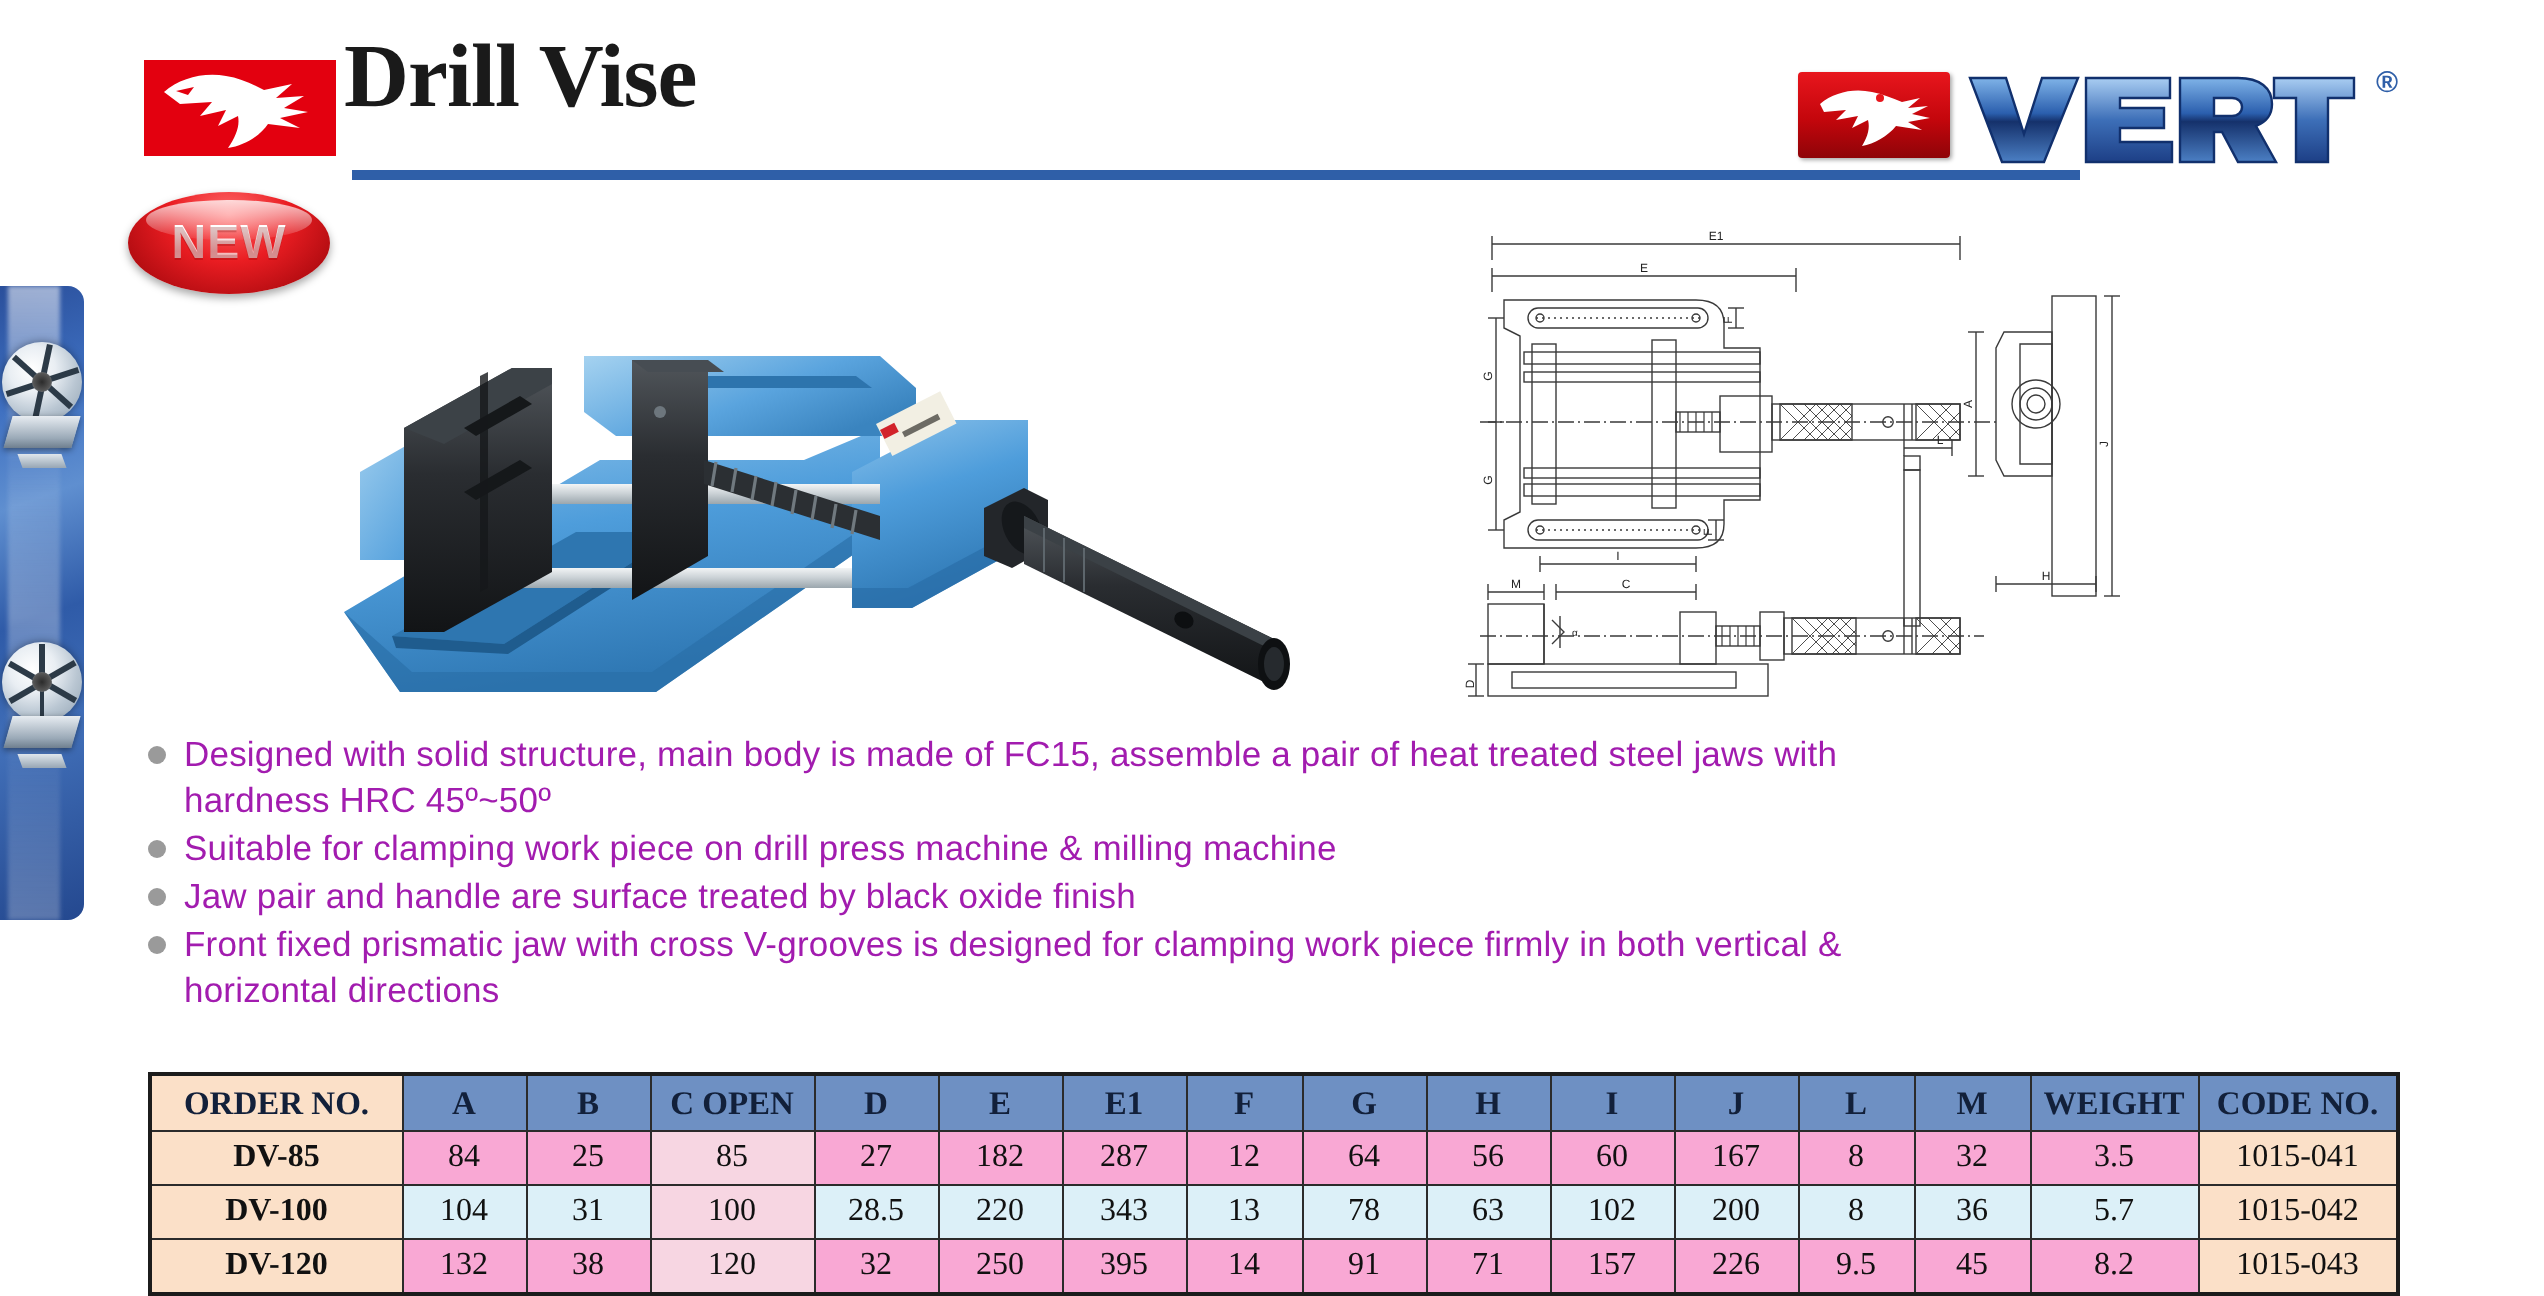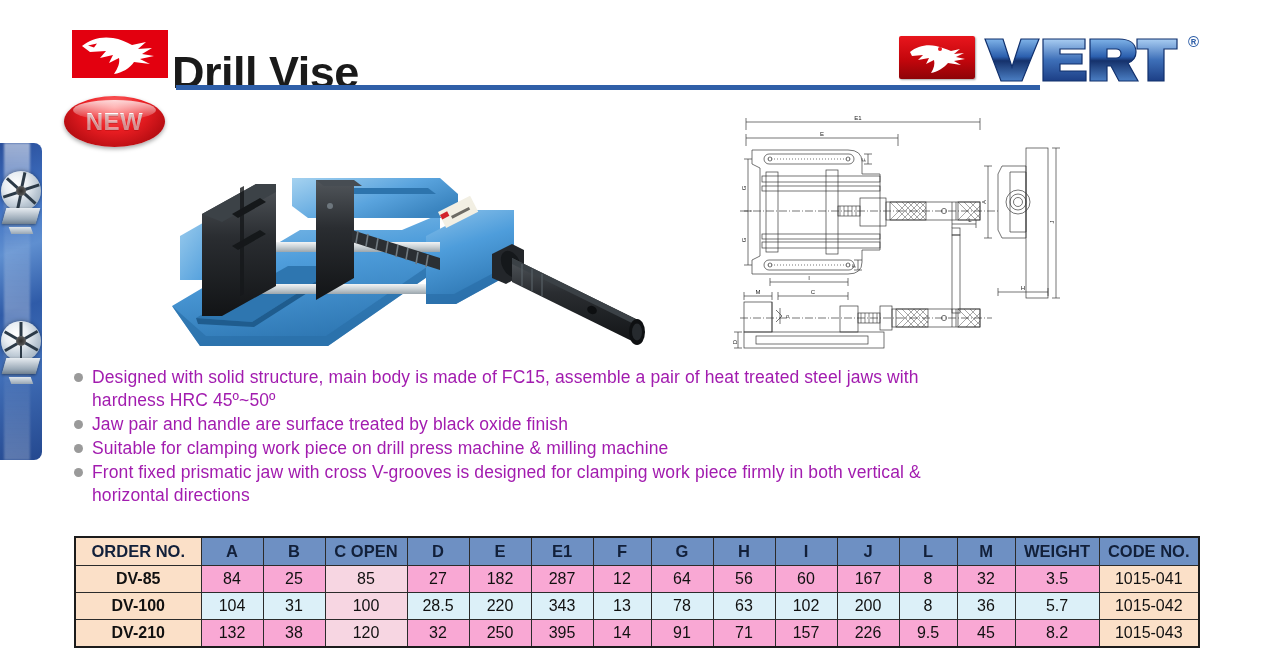--- a/index.html
+++ b/index.html
@@ -46,22 +46,22 @@
     background:linear-gradient(180deg,#dfe6ec,#97a6b4);
     transform:skewX(20deg);
   }
 
   
   .eagle-badge{
     position:absolute;left:72px;top:30px;width:96px;height:48px;background:#e3000f;
   }
   .eagle-badge svg{display:block;width:100%;height:100%;}
   .title{
-    position:absolute;left:172px;top:50px;
-    font-size:45px;font-weight:bold;color:#1a1a1a;letter-spacing:-0.5px;line-height:1;
+    position:absolute;left:172px;top:16px;
+    font-size:45px;font-weight:bold;color:#1a1a1a;letter-spacing:-0.5px;line-height:1;font-family:Liberation Serif, serif;
   }
   .title-rule{
     position:absolute;left:176px;top:85px;width:864px;height:5px;background:#2f5fa8;
   }
   .new-badge{
     position:absolute;left:64px;top:96px;width:101px;height:51px;border-radius:50%;
     background:radial-gradient(ellipse at 50% 22%,#ff6a6a 0%,#ea1d22 42%,#b50d12 78%,#7d0509 100%);
     box-shadow:0 2px 4px rgba(0,0,0,.35);overflow:hidden;
   }
   .new-badge .gloss{
@@ -104,21 +104,21 @@
   .feat .dot{
     flex:0 0 auto;width:9px;height:9px;border-radius:50%;
     background:#9a9a9a;margin:7px 9px 0 0;
   }
   .feat .ftxt{
     font-size:17.5px;color:#a21caf;line-height:1.32;letter-spacing:.1px;
   }
 
   
   .spec-wrap{position:absolute;left:74px;top:536px;width:1124px;}
-  table.spec{border-collapse:collapse;width:100%;table-layout:fixed;}
+  table.spec{border-collapse:collapse;width:100%;table-layout:fixed;font-family:Liberation Serif, serif;}
   table.spec th,table.spec td{
     border:1px solid #2b2b2b;text-align:center;font-size:16px;color:#111;
     height:26px;padding:0 1px;white-space:nowrap;
   }
   table.spec thead th{
     background:#6e90c3;font-weight:bold;font-size:16.5px;color:#12203a;height:27px;
   }
   table.spec td{background:#f9a8d4;}
   tr.alt td{background:#dcf0f8;}
   td.order,th.order{background:#fbe0c8 !important;font-weight:bold;}
@@ -470,25 +470,25 @@
     </svg>
   </div>
 
   <div class="features">
     <div class="feat">
       <span class="dot"></span>
       <span class="ftxt">Designed with solid structure, main body is made of FC15, assemble a pair of heat treated steel jaws with hardness HRC 45º~50º</span>
     </div>
     <div class="feat">
       <span class="dot"></span>
-      <span class="ftxt">Jaw pair and handle are surface treated by black oxide finish</span>
+      <span class="ftxt">Suitable for clamping work piece on drill press machine &amp; milling machine</span>
     </div>
     <div class="feat">
       <span class="dot"></span>
-      <span class="ftxt">Suitable for clamping work piece on drill press machine &amp; milling machine</span>
+      <span class="ftxt">Jaw pair and handle are surface treated by black oxide finish</span>
     </div>
     <div class="feat">
       <span class="dot"></span>
       <span class="ftxt">Front fixed prismatic jaw with cross V-grooves is designed for clamping work piece firmly in both vertical &amp; horizontal directions</span>
     </div>
   </div>
 
   <div class="spec-wrap">
     <table class="spec">
       <colgroup>
@@ -560,21 +560,21 @@
           <td>78</td>
           <td>63</td>
           <td>102</td>
           <td>200</td>
           <td>8</td>
           <td>36</td>
           <td>5.7</td>
           <td class="code">1015-042</td>
         </tr>
         <tr>
-          <td class="order">DV-210</td>
+          <td class="order">DV-120</td>
           <td>132</td>
           <td>38</td>
           <td class="copen">120</td>
           <td>32</td>
           <td>250</td>
           <td>395</td>
           <td>14</td>
           <td>91</td>
           <td>71</td>
           <td>157</td>

